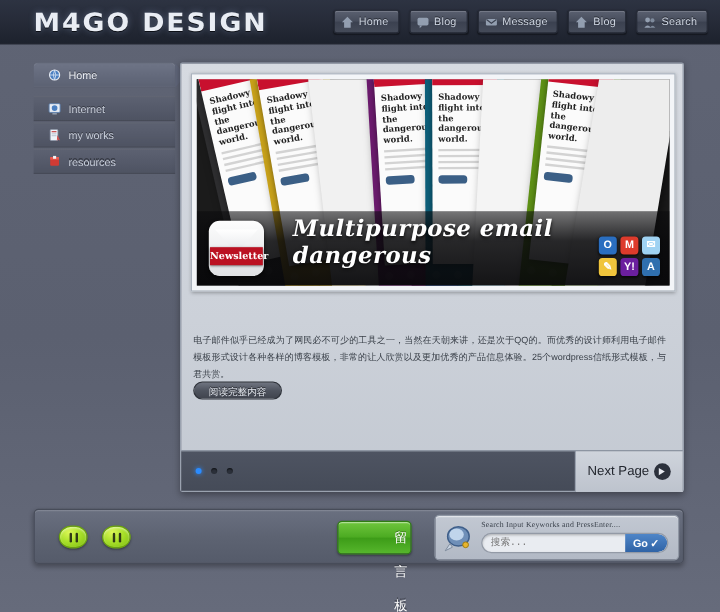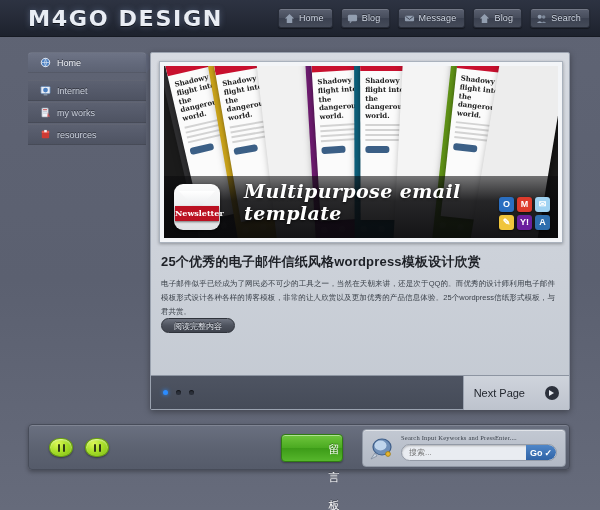--- a/index.html
+++ b/index.html
@@ -140,21 +140,21 @@
   .pager {
     position: absolute; left: 0; right: 0; bottom: 0; height: 34px;
     background: linear-gradient(180deg,#4e5462 0%,#454b58 100%);
     border-top: 1px solid #8d95a2;
   }
   .dots { position: absolute; left: 12px; top: 14px; display: flex; gap: 8px; }
   .dots span { width: 5px; height: 5px; border-radius: 50%; background: #2b303a; box-shadow: inset 0 1px 1px rgba(0,0,0,.6); cursor: pointer; }
   .dots span.on { background: #2b8cff; box-shadow: 0 0 4px #2b8cff; }
   .nextpage {
     position: absolute; right: 0; top: 0; height: 34px; padding: 0 10px;
-    display: flex; align-items: center; gap: 20px;
+    display: flex; align-items: center; gap: 4px;
     background: linear-gradient(180deg,#cfd4dc 0%,#bdc3cd 100%);
     border-left: 1px solid #9aa2af;
     color: #23272f; font-size: 11px; cursor: pointer;
   }
   .circ-arrow { width: 14px; height: 14px; border-radius: 50%; background: #2c313c; position: relative; }
   .circ-arrow:after { content: ""; position: absolute; left: 4px; top: 4px; border-left: 5px solid #e7eaf0; border-top: 3px solid transparent; border-bottom: 3px solid transparent; }
 
   
   .footbar {
     position: absolute; left: 28px; top: 424px; width: 542px; height: 46px;
@@ -194,21 +194,21 @@
   }
   .search-wrap {
     position: absolute; left: 38px; top: 14px; width: 156px; height: 17px;
     border-radius: 9px; background: #e9ecf1; border: 1px solid #939aa6;
     box-shadow: inset 0 1px 2px rgba(0,0,0,.25);
     display: flex; align-items: center; overflow: hidden;
   }
   .search-input {
     flex: 1; height: 100%; border: 0; outline: none; background: transparent;
     padding: 0 7px; font-size: 8px; color: #3a4049;
-    font-family: Liberation Sans, sans-serif;
+    font-family: Liberation Mono, monospace;
   }
   .go {
     width: 44px; height: 100%; border: 0; cursor: pointer;
     background: linear-gradient(180deg,#4f86c8 0%,#2f63a6 100%);
     color: #fff; font-size: 9px; font-weight: bold;
     display: flex; align-items: center; justify-content: center; gap: 2px;
     border-radius: 0 9px 9px 0;
   }
 </style>
 </head>
@@ -356,33 +356,32 @@
                 <div class="btn"></div>
               </div>
             </div>
             <div class="sheet" style="left:340px;transform:rotate(9.400000000000002deg);background-color:#ededed;"></div>
           </div>
         <div class="banner-bottom"></div>
         <div class="newsletter-icon">
           <div class="flap"></div>
           <div class="tag">Newsletter</div>
         </div>
-        <div class="banner-title">Multipurpose email template</div>
+        <div class="banner-title">Multipurpose email dangerous</div>
         <div class="mailicons" id="mailicons">
             <i style="background:#2a6ec0">O</i>
             <i style="background:#dd3b2c">M</i>
             <i style="background:#9fd2f2">✉</i>
             <i style="background:#f0c53c">✎</i>
             <i style="background:#6b1f9e">Y!</i>
             <i style="background:#2f6fae">A</i>
           </div>
       </div>
     </div>
 
-    <div class="post-title">25个优秀的电子邮件信纸风格wordpress模板设计欣赏</div>
     <div class="post-body">电子邮件似乎已经成为了网民必不可少的工具之一，当然在天朝来讲，还是次于QQ的。而优秀的设计师利用电子邮件模板形式设计各种各样的博客模板，非常的让人欣赏以及更加优秀的产品信息体验。25个wordpress信纸形式模板，与君共赏。</div>
     <div class="readmore">阅读完整内容</div>
 
     <div class="pager">
       <div class="dots" id="dots">
           <span class="on"></span>
           <span class=""></span>
           <span class=""></span>
         </div>
       <div class="nextpage">

